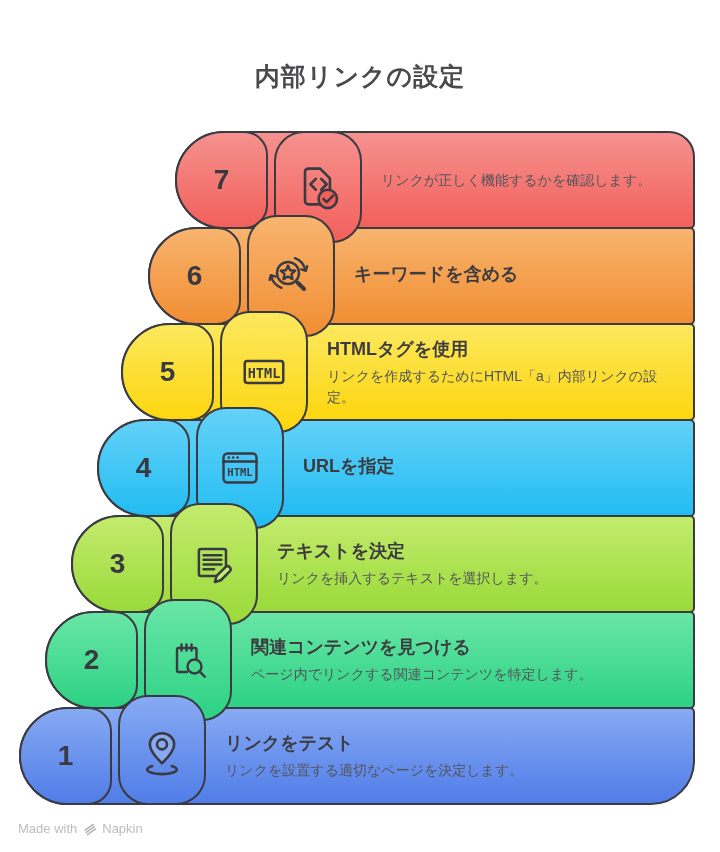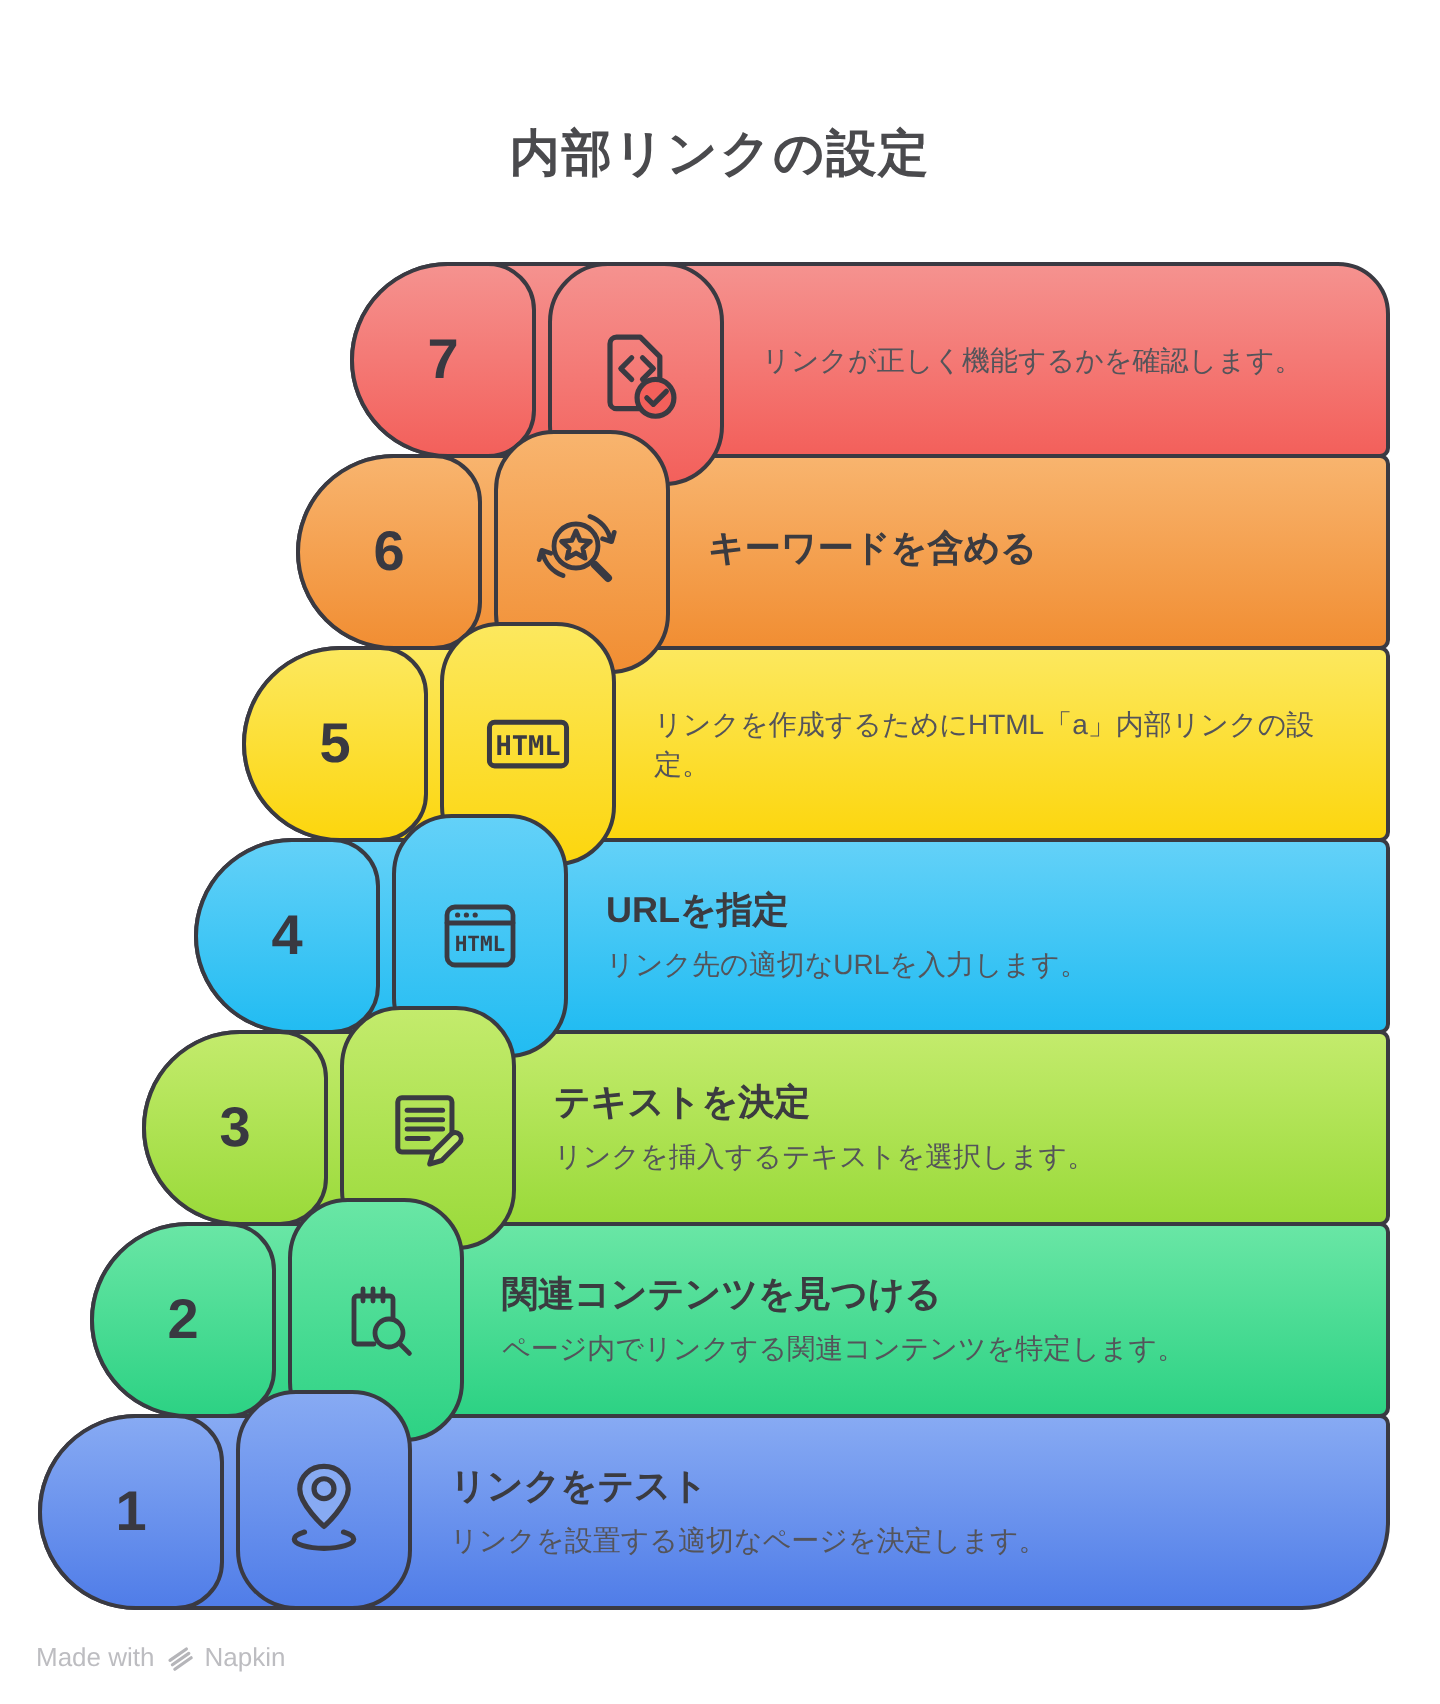--- a/index.html
+++ b/index.html
@@ -94,20 +94,21 @@
     <div class="numbox">
       <span class="num">5</span>
     </div>
     <div class="caps">
       <svg width="50" height="50" viewBox="0 0 48 48" fill="none" stroke="#3a3a42" stroke-width="2.4" stroke-linecap="round" stroke-linejoin="round">
         <rect x="5.5" y="13.5" width="37" height="21" rx="2.5"></rect>
         <text x="24" y="29.5" text-anchor="middle" stroke="none" fill="#3a3a42" font-family="'DejaVu Sans Mono',monospace" font-size="13" font-weight="bold">HTML</text>
       </svg>
     </div>
     <div class="txt">
+      <div class="t">HTMLタグを使用</div>
       <div class="d">リンクを作成するためにHTML「a」内部リンクの設定。</div>
     </div>
   </div>
 
   <div class="row row-4" style="--c1: #63d1f8; --c2: #22bcf2;">
     <div class="pill"></div>
     <div class="numbox">
       <span class="num">4</span>
     </div>
     <div class="caps">
@@ -115,21 +116,20 @@
         <rect x="7.5" y="9.5" width="33" height="29" rx="4"></rect>
         <path d="M7.5 17.5h33"></path>
         <circle cx="12.8" cy="13.5" r="1.3" fill="#3a3a42" stroke="none"></circle>
         <circle cx="17.2" cy="13.5" r="1.3" fill="#3a3a42" stroke="none"></circle>
         <circle cx="21.6" cy="13.5" r="1.3" fill="#3a3a42" stroke="none"></circle>
         <text x="24" y="31.5" text-anchor="middle" stroke="none" fill="#3a3a42" font-family="'DejaVu Sans Mono',monospace" font-size="10.5" font-weight="bold">HTML</text>
       </svg>
     </div>
     <div class="txt">
       <div class="t">URLを指定</div>
-      <div class="d">リンク先の適切なURLを入力します。</div>
     </div>
   </div>
 
   <div class="row row-3" style="--c1: #c3eb6c; --c2: #9ada3a;">
     <div class="pill"></div>
     <div class="numbox">
       <span class="num">3</span>
     </div>
     <div class="caps">
       <svg width="50" height="50" viewBox="0 0 48 48" fill="none" stroke="#3a3a42" stroke-width="2.4" stroke-linecap="round" stroke-linejoin="round">

